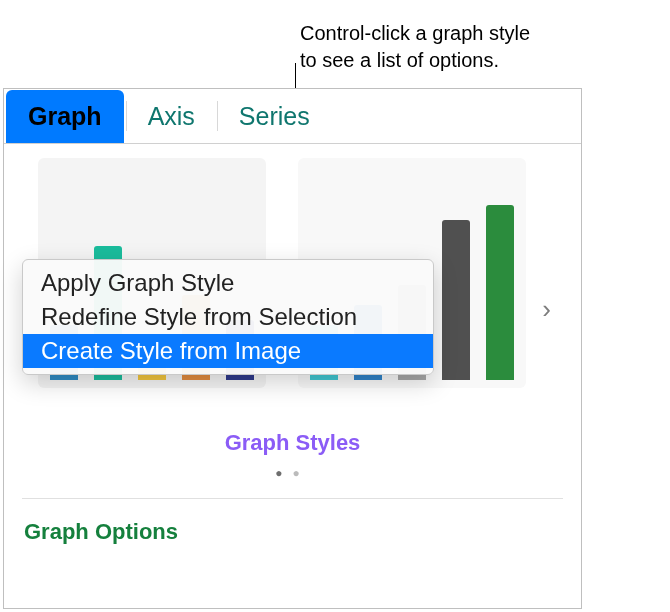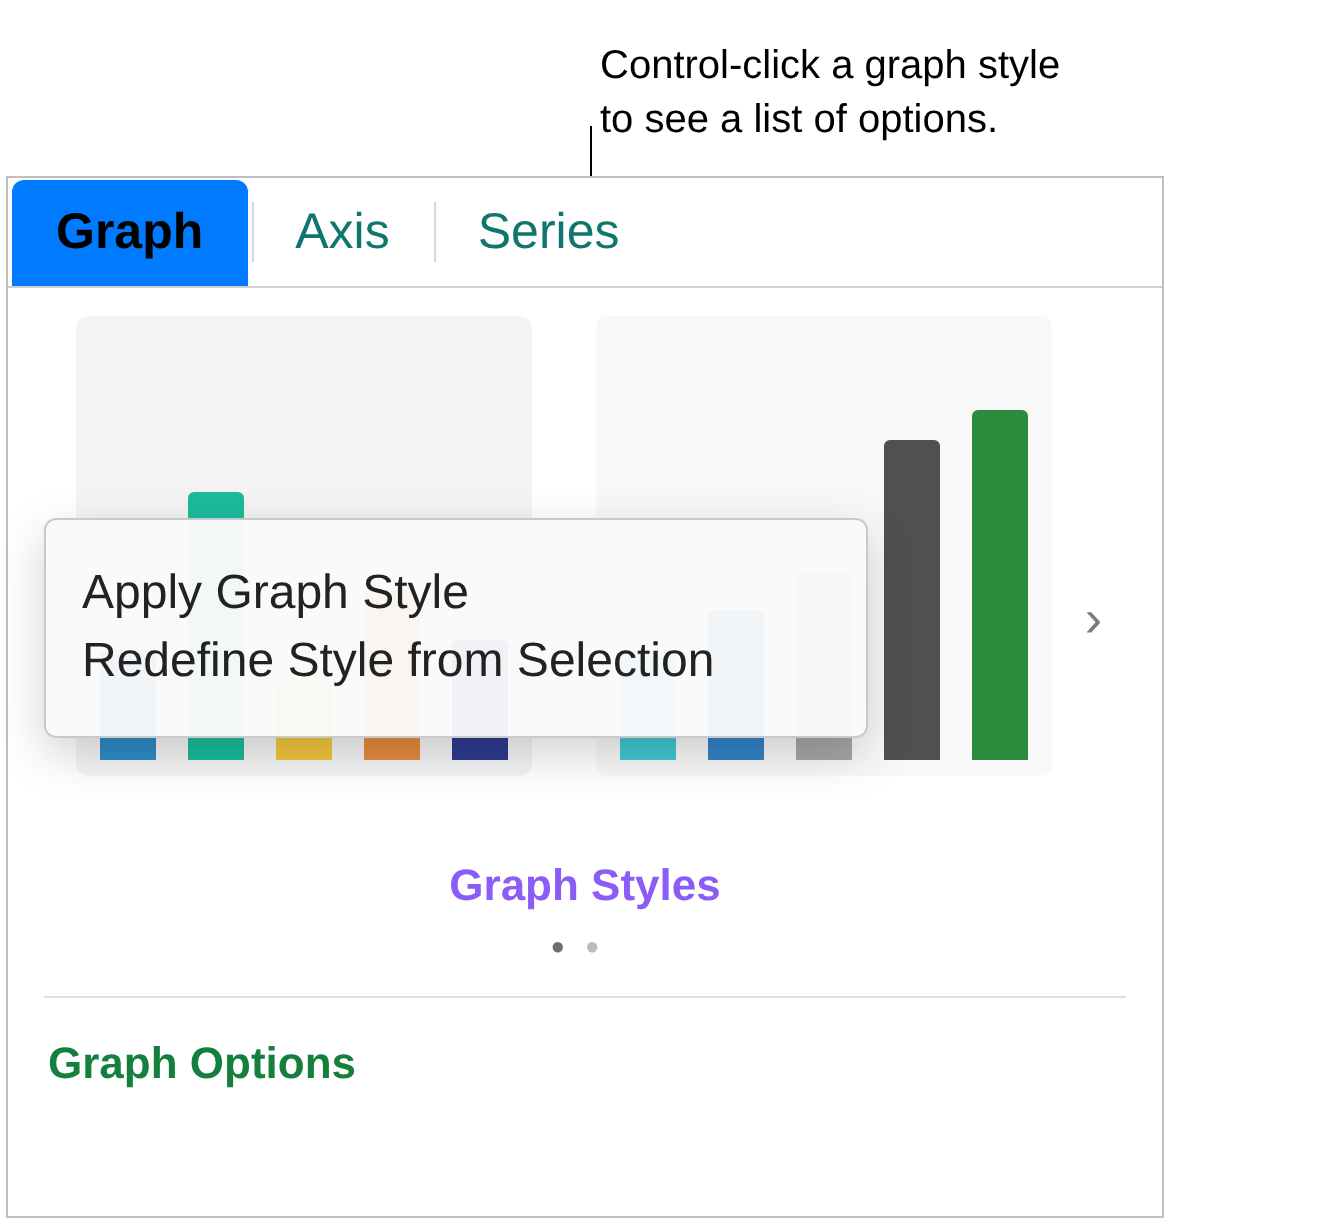--- a/index.html
+++ b/index.html
@@ -164,21 +164,21 @@
     }
 
     .context-menu {
       position: absolute;
       top: 115px;
       left: 0px;
       width: 410px;
       background: rgba(250,250,250,0.96);
       border: 1px solid #c9c9c9;
       border-radius: 6px;
-      padding: 20px 0;
+      padding: 6px 0;
       box-shadow: 0 8px 24px rgba(0,0,0,0.18);
     }
 
     .menu-item {
       font-size: 24px;
       padding: 3px 18px;
       color: #222;
       white-space: nowrap;
     }
 
@@ -239,18 +239,21 @@
       <span class="active">●</span><span>●</span>
     </div>
 
     <div class="context-menu">
       <div class="menu-item">
         <span>Apply Graph Style</span>
       </div>
       <div class="menu-item">
         <span>Redefine Style from Selection</span>
       </div>
+      <div class="menu-item highlighted">
+        <span>Create Style from Image</span>
+      </div>
     </div>
   </div>
 
   <div class="options-row">Graph Options</div>
 
 </div>
 
 </body></html>

